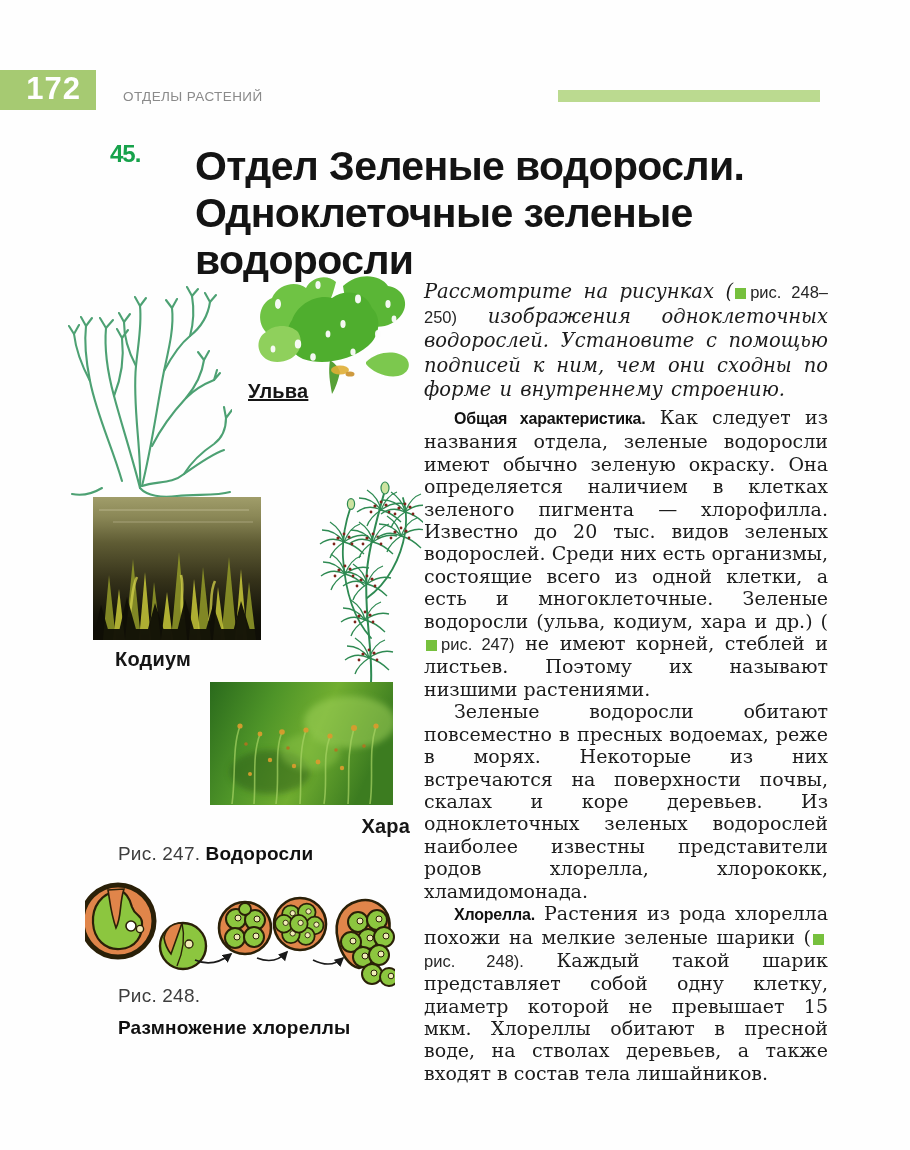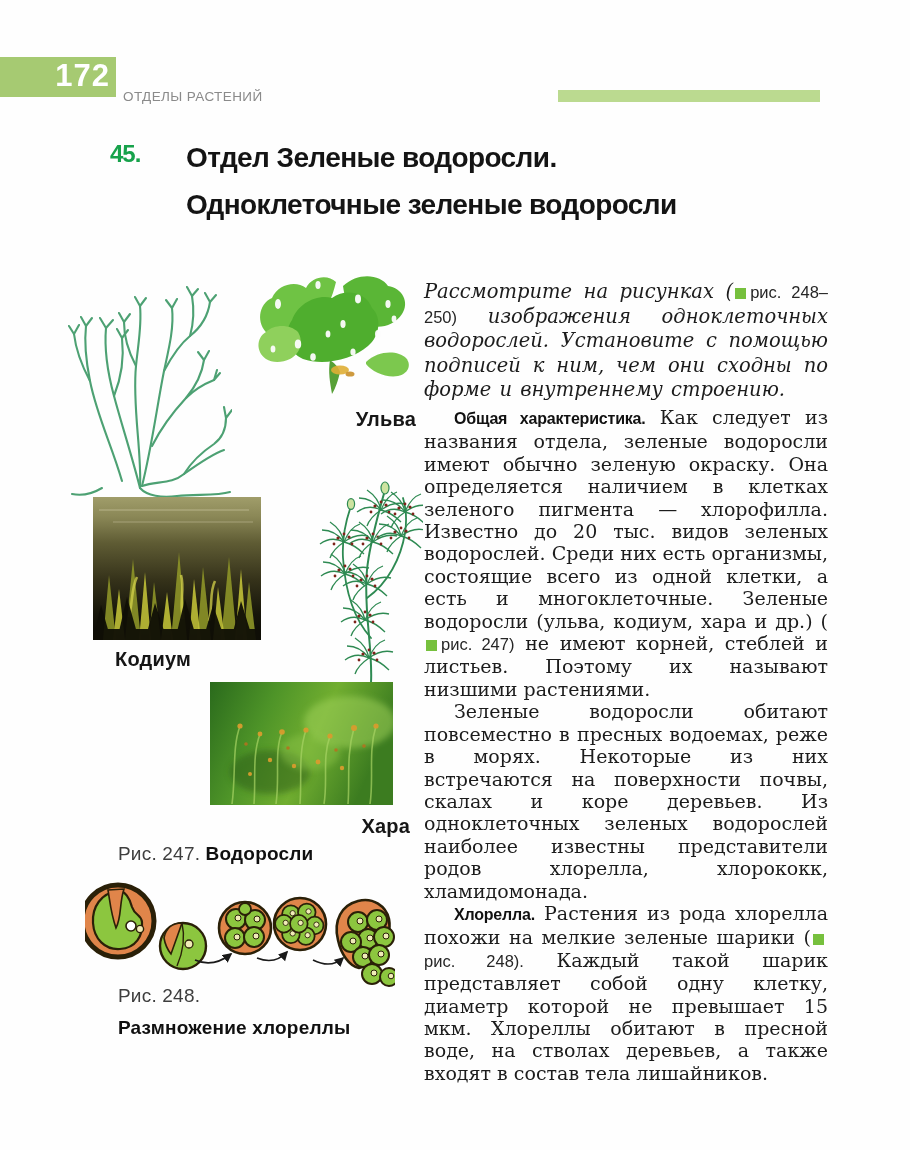--- a/index.html
+++ b/index.html
@@ -12,41 +12,41 @@
   *{box-sizing:border-box;}
   html,body{margin:0;padding:0;}
   body{background:#ffffff;}
   .page{
     position:relative;width:910px;height:1150px;margin:0 auto;
     background:#fefefe;overflow:hidden;
     font-family:"Liberation Sans",sans-serif;color:var(--text-ink);
   }
   
   .page-badge{
-    position:absolute;left:0;top:57px;width:116px;height:40px;
+    position:absolute;left:0;top:70px;width:96px;height:40px;
     background:var(--badge-green);
     color:#ffffff;font-weight:700;font-size:31px;line-height:38px;
-    text-align:right;padding-right:6px;letter-spacing:1px;
+    text-align:right;padding-right:15px;letter-spacing:1px;
   }
   .rubric{
     position:absolute;left:123px;top:89px;
     font-size:13.5px;color:#8a8a8a;letter-spacing:.4px;
   }
   .top-bar{
     position:absolute;left:558px;top:90px;width:262px;height:12px;
     background:var(--bar-green);
   }
   
   .sec-num{
     position:absolute;left:110px;top:140px;
     font-size:24px;font-weight:700;color:var(--section-green);letter-spacing:-1px;
   }
   h1.title{
-    position:absolute;left:183px;top:131px;margin:3px;width:660px;
-    font-size:28px;line-height:47px;font-weight:700;color:#141414;letter-spacing:-0.6px;
+    position:absolute;left:183px;top:131px;margin:12px;width:660px;
+    font-size:41px;line-height:47px;font-weight:700;color:#141414;letter-spacing:-0.6px;
   }
   
   .fig{position:absolute;}
   .fig svg{display:block;width:100%;height:100%;}
   .fig-label{
     position:absolute;font-weight:700;font-size:20px;color:#161616;letter-spacing:.2px;
   }
   .caption{
     position:absolute;font-size:19px;color:#3e3e3e;letter-spacing:.2px;
   }
@@ -134,21 +134,21 @@
           <ellipse cx="95" cy="60" rx="2.6" ry="4"></ellipse>
         <ellipse cx="130" cy="70" rx="3" ry="4"></ellipse>
           <ellipse cx="25" cy="85" rx="2.4" ry="3.6"></ellipse>
         <ellipse cx="65" cy="93" rx="2.8" ry="3.8"></ellipse>
           <ellipse cx="105" cy="88" rx="2.6" ry="3.6"></ellipse>
         <ellipse cx="146" cy="55" rx="2.4" ry="3.4"></ellipse>
           <ellipse cx="80" cy="70" rx="2.4" ry="3.6"></ellipse>
       </g>
     </svg>
   </div>
-  <div class="fig-label" style="left:248px;top:408px;width:168px;text-align:right;">Ульва</div>
+  <div class="fig-label" style="left:248px;top:380px;width:168px;text-align:left;text-decoration:underline;">Ульва</div>
 
   <div class="fig" style="left:93px;top:497px;width:168px;height:143px;">
     <svg viewBox="0 0 168 143" xmlns="http://www.w3.org/2000/svg">
       <defs>
         <linearGradient id="cod-bg" x1="0" y1="0" x2="0" y2="1">
           <stop offset="0" stop-color="#a09d6a"></stop>
             <stop offset="0.14" stop-color="#8a8756"></stop>
           <stop offset="0.32" stop-color="#5f5c34"></stop>
             <stop offset="0.58" stop-color="#35321a"></stop>
           <stop offset="0.82" stop-color="#16150a"></stop>

